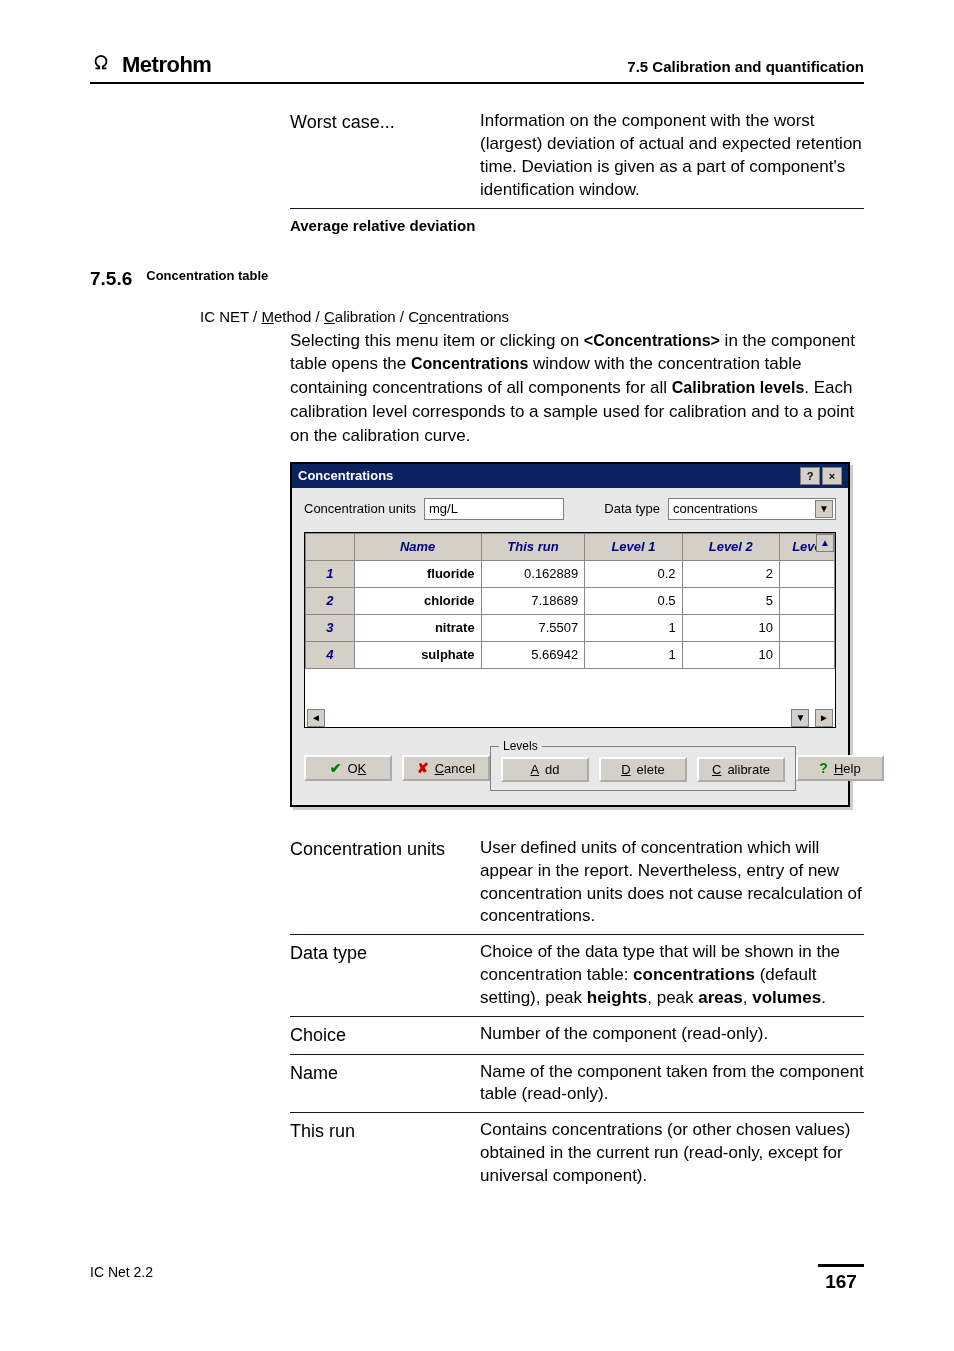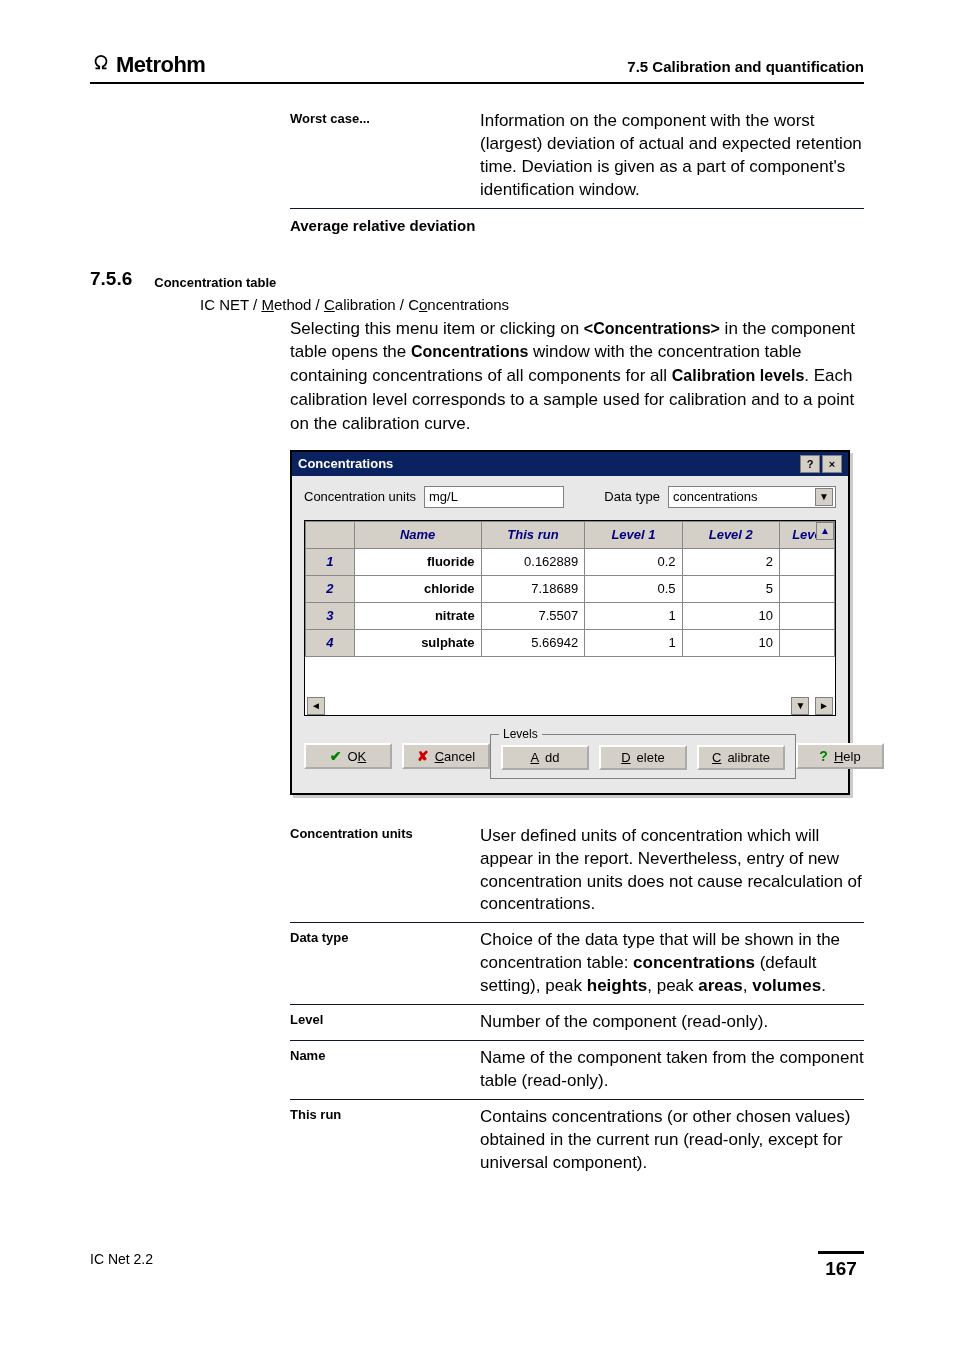--- a/index.html
+++ b/index.html
@@ -17,21 +17,21 @@
     display: flex;
     justify-content: space-between;
     align-items: baseline;
     border-bottom: 2px solid #000;
     padding-bottom: 4px;
     margin-bottom: 20px;
   }
   .logo {
     display: flex;
     align-items: baseline;
-    gap: 4px;
+    gap: 10px;
   }
   .logo-text {
     font-family: "Arial Black", Arial, sans-serif;
     font-weight: 900;
     font-size: 22px;
     letter-spacing: -0.5px;
   }
   .header-right {
     font-family: Arial, sans-serif;
     font-weight: 900;
@@ -47,38 +47,38 @@
     border-collapse: collapse;
   }
   .def-table td {
     vertical-align: top;
     padding: 6px 0;
     font-size: 17px;
     line-height: 1.35;
   }
   .def-table td.term {
     width: 180px;
-    font-weight: 700;
-    font-size: 13px;
+    font-weight: 400;
+    font-size: 18px;
     padding-right: 10px;
   }
   .def-table tr.sep td { border-top: 1px solid #0f172a; }
   .def-table tr.sep-bottom td { border-bottom: 1px solid #000; }
   .inline-term {
     font-weight: 700;
     font-size: 15px;
   }
   .bold-inline { font-weight: 700; }
 
   .section-row {
     display: flex;
-    align-items: flex-end;
-    gap: 22px;
+    align-items: flex-start;
+    gap: 14px;
     margin-top: 24px;
-    margin-bottom: 6px;
+    margin-bottom: 18px;
   }
   .section-num {
     font-family: Arial, sans-serif;
     font-weight: 900;
     font-size: 19px;
     margin-left: 0;
   }
   .section-title {
     font-family: Arial, sans-serif;
     font-weight: 700;
@@ -436,21 +436,21 @@
         <td class="term">Concentration units</td>
         <td>User defined units of concentration which will appear in the report. Nevertheless, entry of new concentration units does not cause recalculation of concentrations.</td>
       </tr>
       <tr class="sep">
         <td class="term">Data type</td>
         <td>
           <span>Choice of the data type that will be shown in the concentration table: </span><span class="bold-inline">concentrations</span><span> (default setting), peak </span><span class="bold-inline">heights</span><span>, peak </span><span class="bold-inline">areas</span><span>, </span><span class="bold-inline">volumes</span><span>.</span>
         </td>
       </tr>
       <tr class="sep">
-        <td class="term">Level</td>
+        <td class="term">Choice</td>
         <td>Number of the component (read-only).</td>
       </tr>
       <tr class="sep">
         <td class="term">Name</td>
         <td>Name of the component taken from the component table (read-only).</td>
       </tr>
       <tr class="sep">
         <td class="term">This run</td>
         <td>Contains concentrations (or other chosen values) obtained in the current run (read-only, except for universal component).</td>
       </tr>

